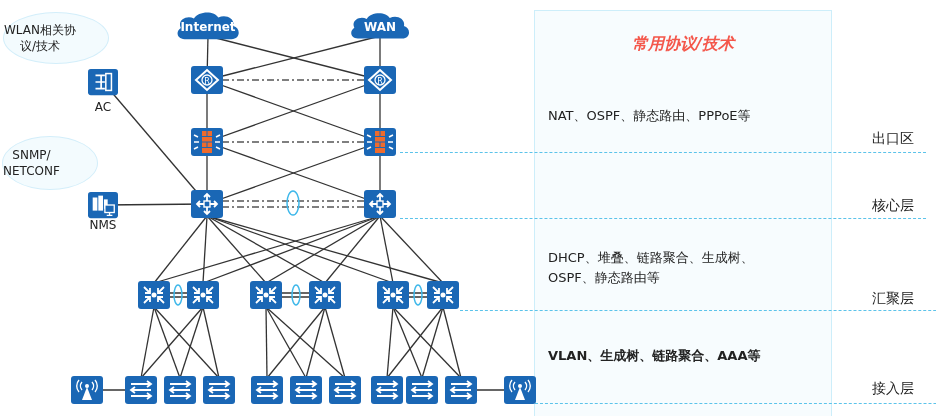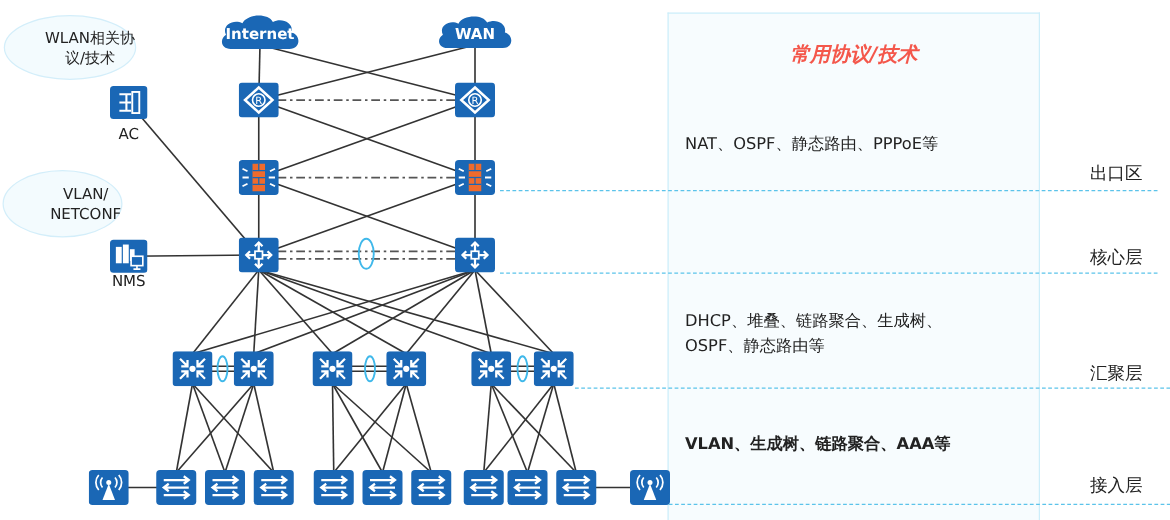--- a/index.html
+++ b/index.html
@@ -7,21 +7,21 @@
          font-family:"DejaVu Sans", "Liberation Sans", sans-serif; }
   #stage { position:absolute; left:0; top:0; width:936px; height:416px; }
   .panel { position:absolute; left:534px; top:10px; width:298px; height:406px;
            background:#f7fcfe; border:1px solid #cdeefa; border-bottom:none; box-sizing:border-box; }
   .panel-title { position:absolute; left:534px; top:34px; width:298px; text-align:center;
                  color:#f4574b; font-weight:bold; font-size:16px;font-style:italic; }
   .proto { position:absolute; left:548px; color:#222; font-size:13px; line-height:20px; }
   .layer-label { position:absolute; right:22px; color:#222; font-size:14px; }
   .divider { position:absolute; left:400px; width:526px; height:0; border-top:1.5px dashed #5bc3ea; }
   .bubble { position:absolute; border-radius:50%; background:#f3fbfe; border:1px solid #d3eefa;
-            font-size:12px; color:#222; text-align:center; display:flex; align-items:center; justify-content:flex-end; line-height:16px; }
+            font-size:12px; color:#222; text-align:center; display:flex; align-items:center; justify-content:flex-start; line-height:16px; }
   .dev-label { position:absolute; font-size:12px; color:#222; text-align:center; width:40px; }
   .cloud-text { font-weight:bold; fill:#fff; font-size:12px; font-family:"DejaVu Sans", sans-serif; }
 </style>
 </head>
 <body>
 
 <div id="stage">
 
   <div class="panel"></div>
   <div class="panel-title">常用协议/技术</div>
@@ -42,21 +42,21 @@
   <div class="layer-label" style="top:380px;margin-left:48px;">接入层</div>
 
   <div class="bubble" style="left:3px; top:12px; width:104px; height:50px;">
     <div>
       <div>WLAN相关协</div>
       <div>议/技术</div>
     </div>
   </div>
   <div class="bubble" style="left:2px; top:136px; width:94px; height:52px;">
     <div>
-      <div>VLAN/</div>
+      <div>SNMP/</div>
       <div>NETCONF</div>
     </div>
   </div>
 
   <div class="dev-label" style="left:83px; top:100px;">AC</div>
   <div class="dev-label" style="left:83px; top:218px;">NMS</div>
 
   <svg id="topo" width="936" height="416" style="position:absolute;left:0;top:0;">
     <defs>
       <symbol id="sym-router" viewBox="0 0 32 28">

